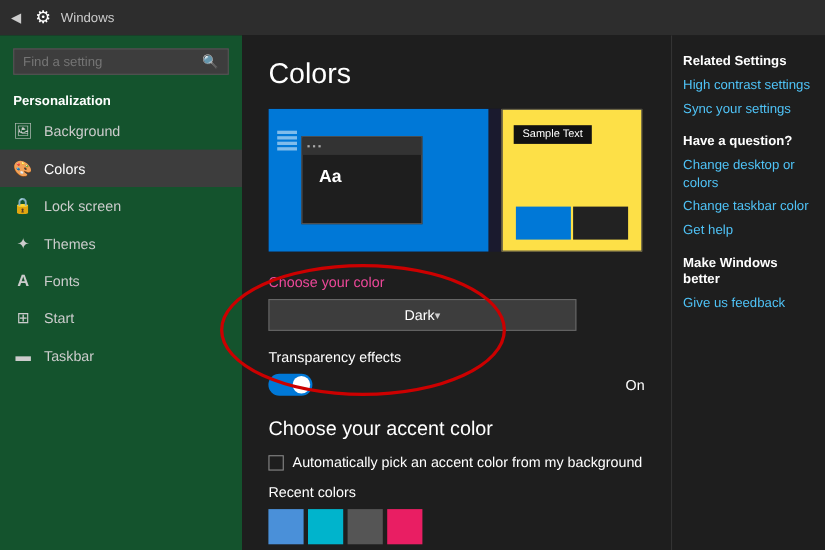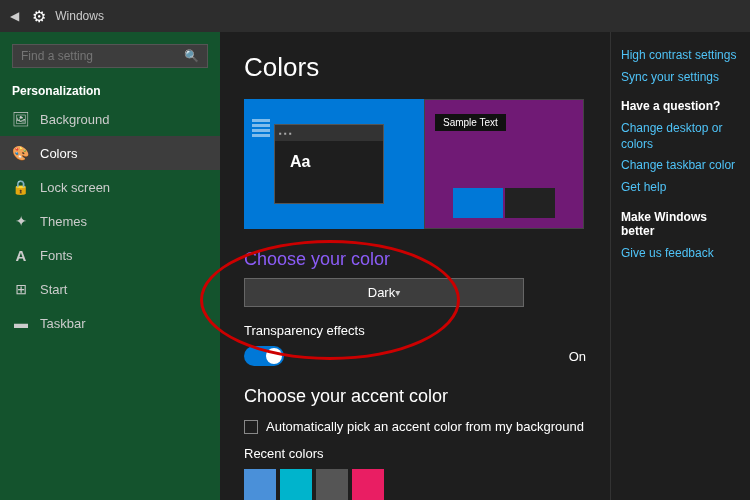--- a/index.html
+++ b/index.html
@@ -141,23 +141,23 @@
       left: 0;
       top: 0;
       width: 200px;
       height: 100%;
       background: #0078d7;
     }
     .preview-dark-rect {
       position: absolute;
       right: 0;
       top: 0;
-      width: 160px;
+      width: 128px;
       height: 100%;
-      background: #701a75;
+      background: #fde047;
       border: 1px solid #444;
       margin-left: 44px;
     }
     .preview-blue-strips {
       position: absolute;
       left: 8px;
       top: 20px;
       display: flex;
       flex-direction: column;
       gap: 2px;
@@ -167,22 +167,22 @@
       height: 3px;
       background: rgba(255,255,255,0.5);
     }
 
     
     .choose-color-section {
       margin-bottom: 16px;
       position: relative;
     }
     .choose-color-label {
-      font-size: 18px;
-      color: #8b5cf6;
+      font-size: 13px;
+      color: #ec4899;
       margin-bottom: 8px;
     }
     .color-dropdown {
       width: 280px;
       background: #3d3d3d;
       border: 1px solid #666;
       padding: 6px 10px;
       color: #ffffff;
       font-size: 13px;
       display: flex;
@@ -420,20 +420,21 @@
       <div class="color-swatches">
         <div class="swatch" style="background:#4a90d9;"></div>
         <div class="swatch" style="background:#00b4cc;"></div>
         <div class="swatch" style="background:#555555;"></div>
         <div class="swatch" style="background:#e91e63;"></div>
       </div>
     </div>
   </div>
 
   <div class="right-panel">
+    <div class="related-settings-title">Related Settings</div>
     <div class="related-link">High contrast settings</div>
     <div class="related-link">Sync your settings</div>
 
     <div class="right-section-gap">
       <div class="right-section-title">Have a question?</div>
     </div>
     <div class="related-link">Change desktop or colors</div>
     <div class="related-link">Change taskbar color</div>
     <div class="related-link">Get help</div>
 

